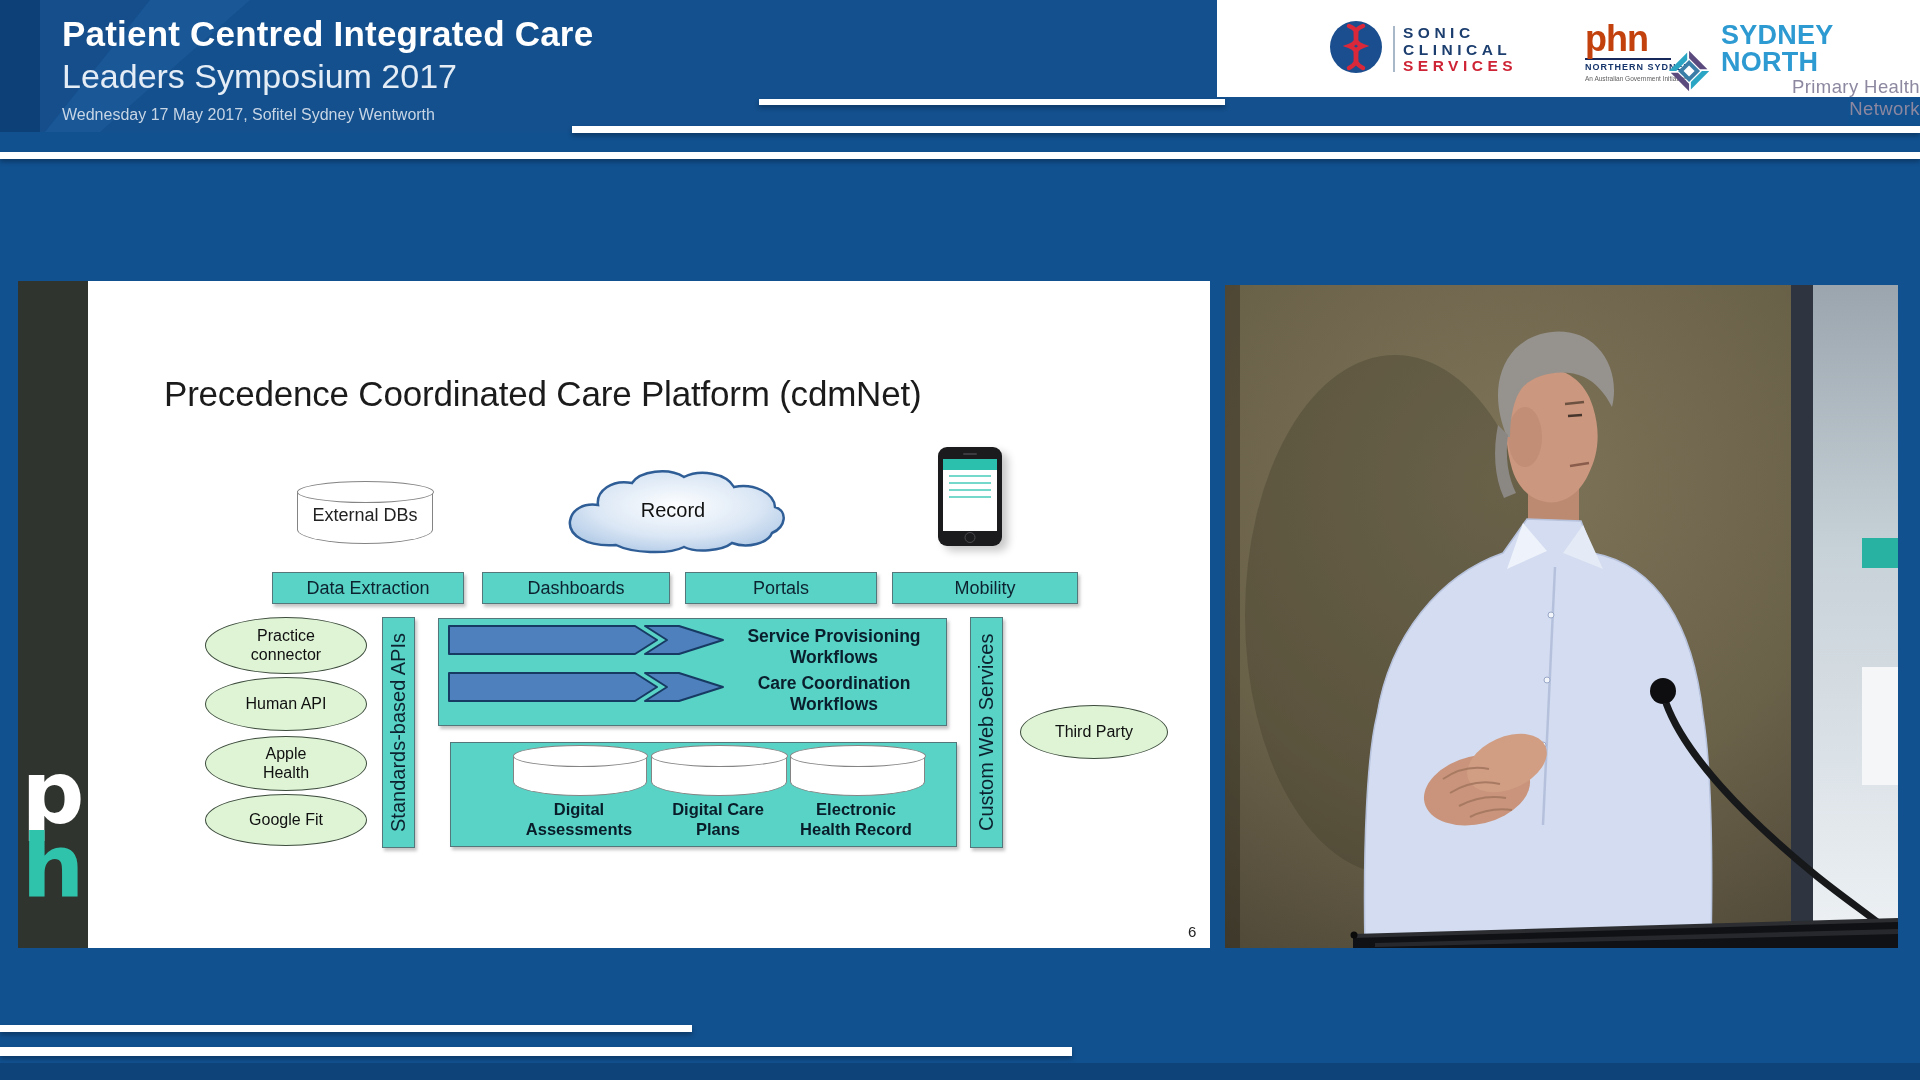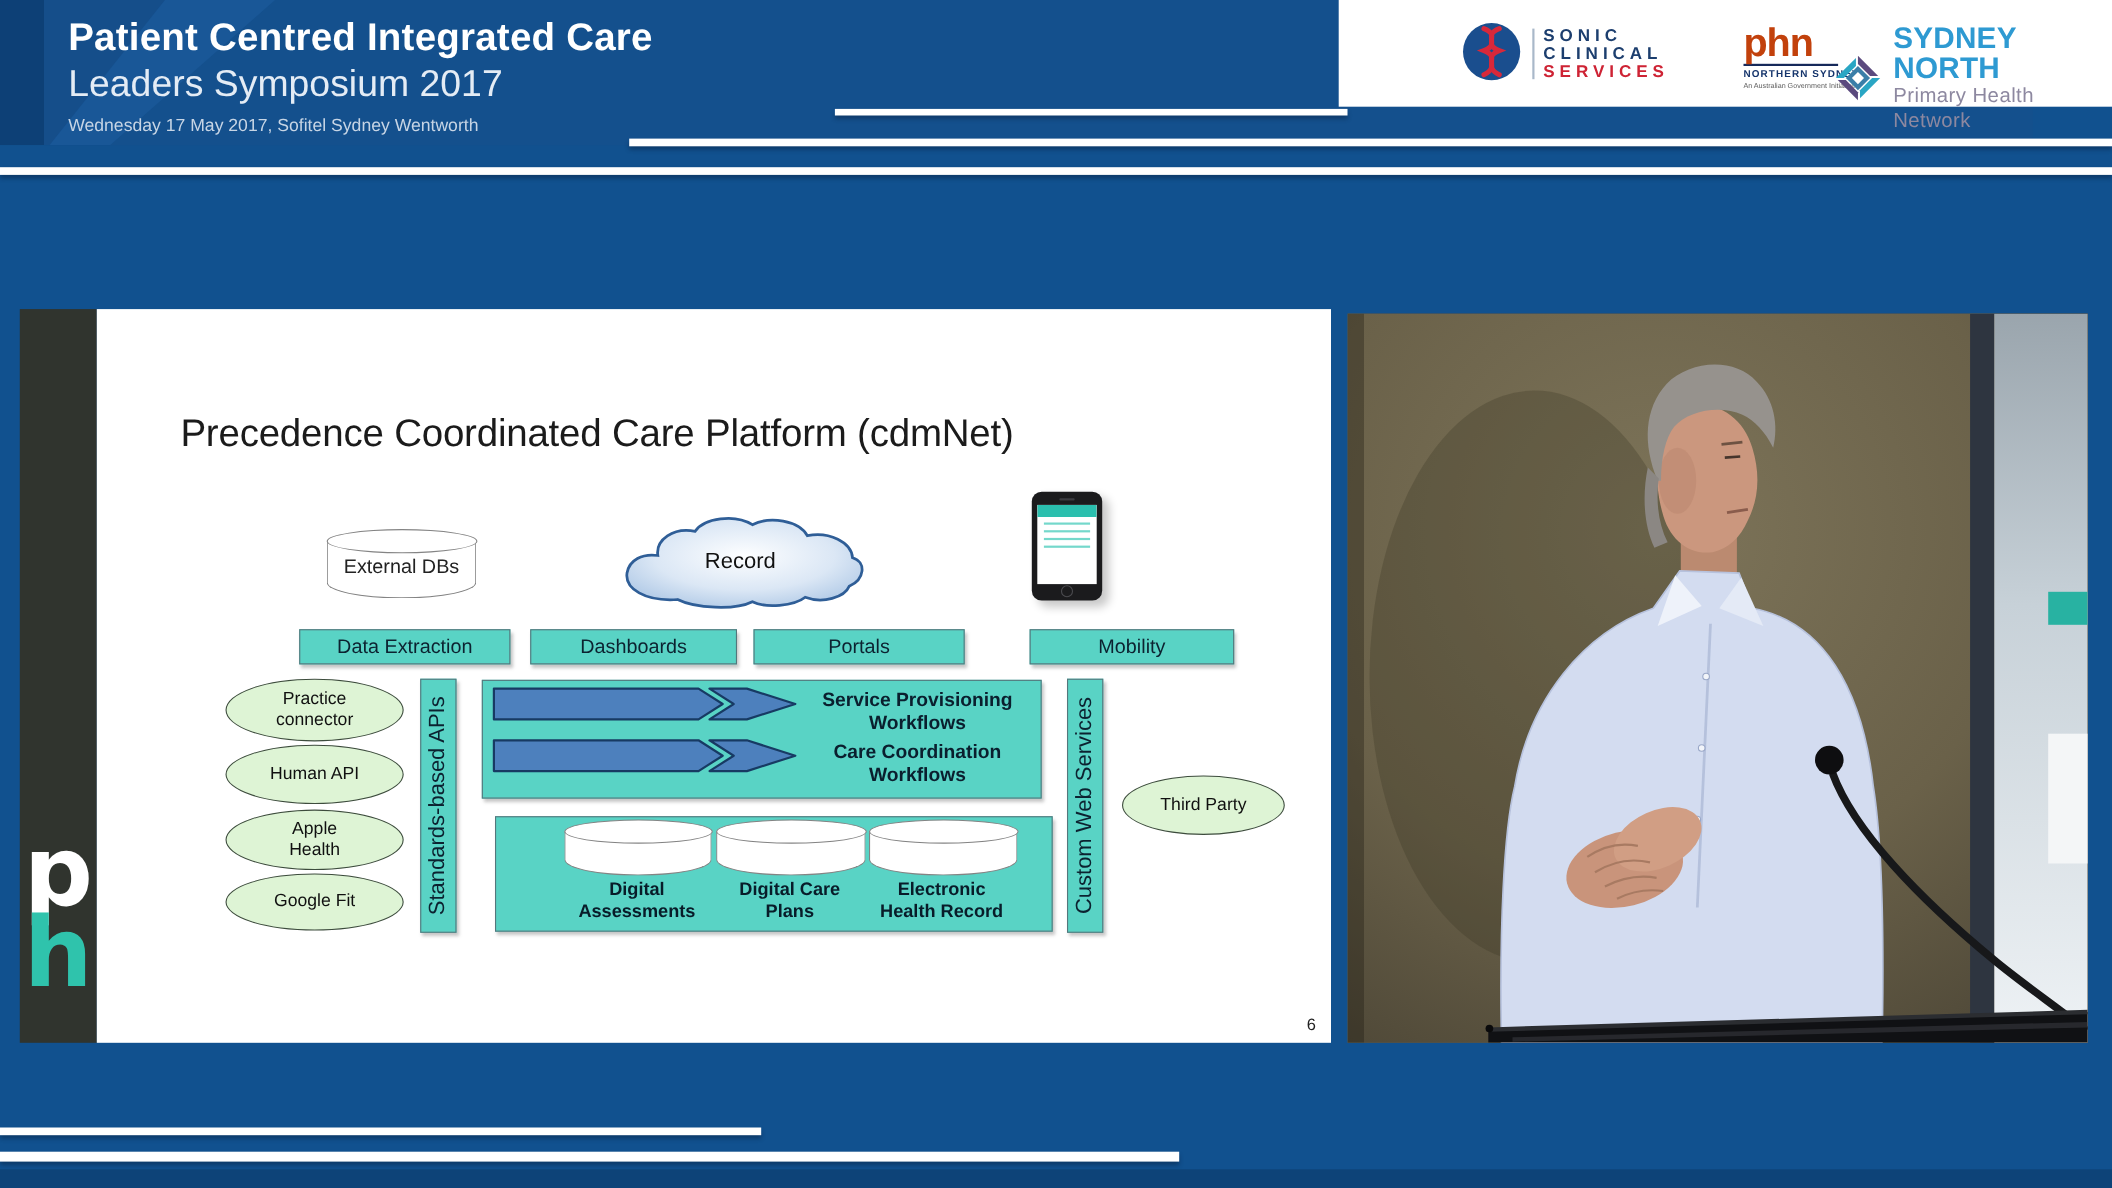--- a/index.html
+++ b/index.html
@@ -25,21 +25,21 @@
               line-height:16.5px;color:#1c3e6e;}
   .sonic-text .red{color:#ce2334;}
   .phn-block{position:absolute;left:368px;top:22px;width:110px;text-align:left;}
   .phn-name{font-size:36px;font-weight:bold;color:#c2410c;line-height:34px;letter-spacing:-1px;}
   .phn-rule{width:86px;height:2px;background:#16295a;margin:2px 0 2px 0;}
   .phn-region{font-size:9px;letter-spacing:1px;color:#16356c;font-weight:bold;}
   .phn-tagline{font-size:6.5px;color:#5d5d5d;margin-top:3px;}
   .snphn-block{position:absolute;left:450px;top:22px;display:flex;align-items:center;}
   .snphn-icon{width:48px;height:48px;margin-right:10px;}
   .snphn-name{font-size:27px;font-weight:bold;color:#2e9ad2;line-height:27px;letter-spacing:.2px;}
-  .snphn-desc{font-size:18.5px;color:#8d88a0;letter-spacing:.4px;}
+  .snphn-desc{font-size:18.5px;color:#8d88a0;letter-spacing:.4px;text-align:right;}
 
   
   .wline{position:absolute;background:#ffffff;box-shadow:0 3px 4px rgba(8,30,60,.45);}
   .lineA{left:759px;top:99px;width:466px;height:6px;}
   .lineB{left:572px;top:126px;width:1348px;height:7px;}
   .lineC{left:0;top:152px;width:1920px;height:7px;}
   .lineD{left:0;top:1025px;width:692px;height:7px;}
   .lineE{left:0;top:1047px;width:1072px;height:9px;}
   .bottom-band{position:absolute;left:0;top:1063px;width:1920px;height:17px;background:#0d4378;}
 
@@ -75,21 +75,21 @@
   .phone .appbar{height:11px;background:#2bbfae;}
   .phone .tline{height:2px;background:#74d8cb;margin:5px 6px 0 6px;}
   .phone .home{position:absolute;bottom:3px;left:50%;transform:translateX(-50%);width:9px;height:9px;
          border:1.5px solid #4b4b4f;border-radius:50%;}
 
   
   .teal{background:#59d3c5;border:1px solid #54777c;box-shadow:2px 3px 3px rgba(110,110,110,.4);}
   .chbox{position:absolute;top:291px;height:30px;display:flex;align-items:center;justify-content:center;
          font-size:18px;color:#0c2230;}
   .c0{left:184px;width:190px;} .c1{left:394px;width:186px;}
-  .c2{left:597px;width:190px;} .c3{left:804px;width:184px;margin-left:44px;}
+  .c2{left:597px;width:190px;} .c3{left:804px;width:184px;}
 
   .oval{position:absolute;background:#def4d5;border:1.6px solid #3d4c3d;border-radius:50%;
         display:flex;align-items:center;justify-content:center;text-align:center;
         font-size:16px;line-height:1.15;color:#101010;white-space:pre-line;}
   .o0{left:117px;top:336px;width:160px;height:55px;}
   .o1{left:117px;top:396px;width:160px;height:52px;}
   .o2{left:117px;top:455px;width:160px;height:53px;}
   .o3{left:117px;top:513px;width:160px;height:50px;}
   .tparty{left:932px;top:424px;width:146px;height:52px;}
 

